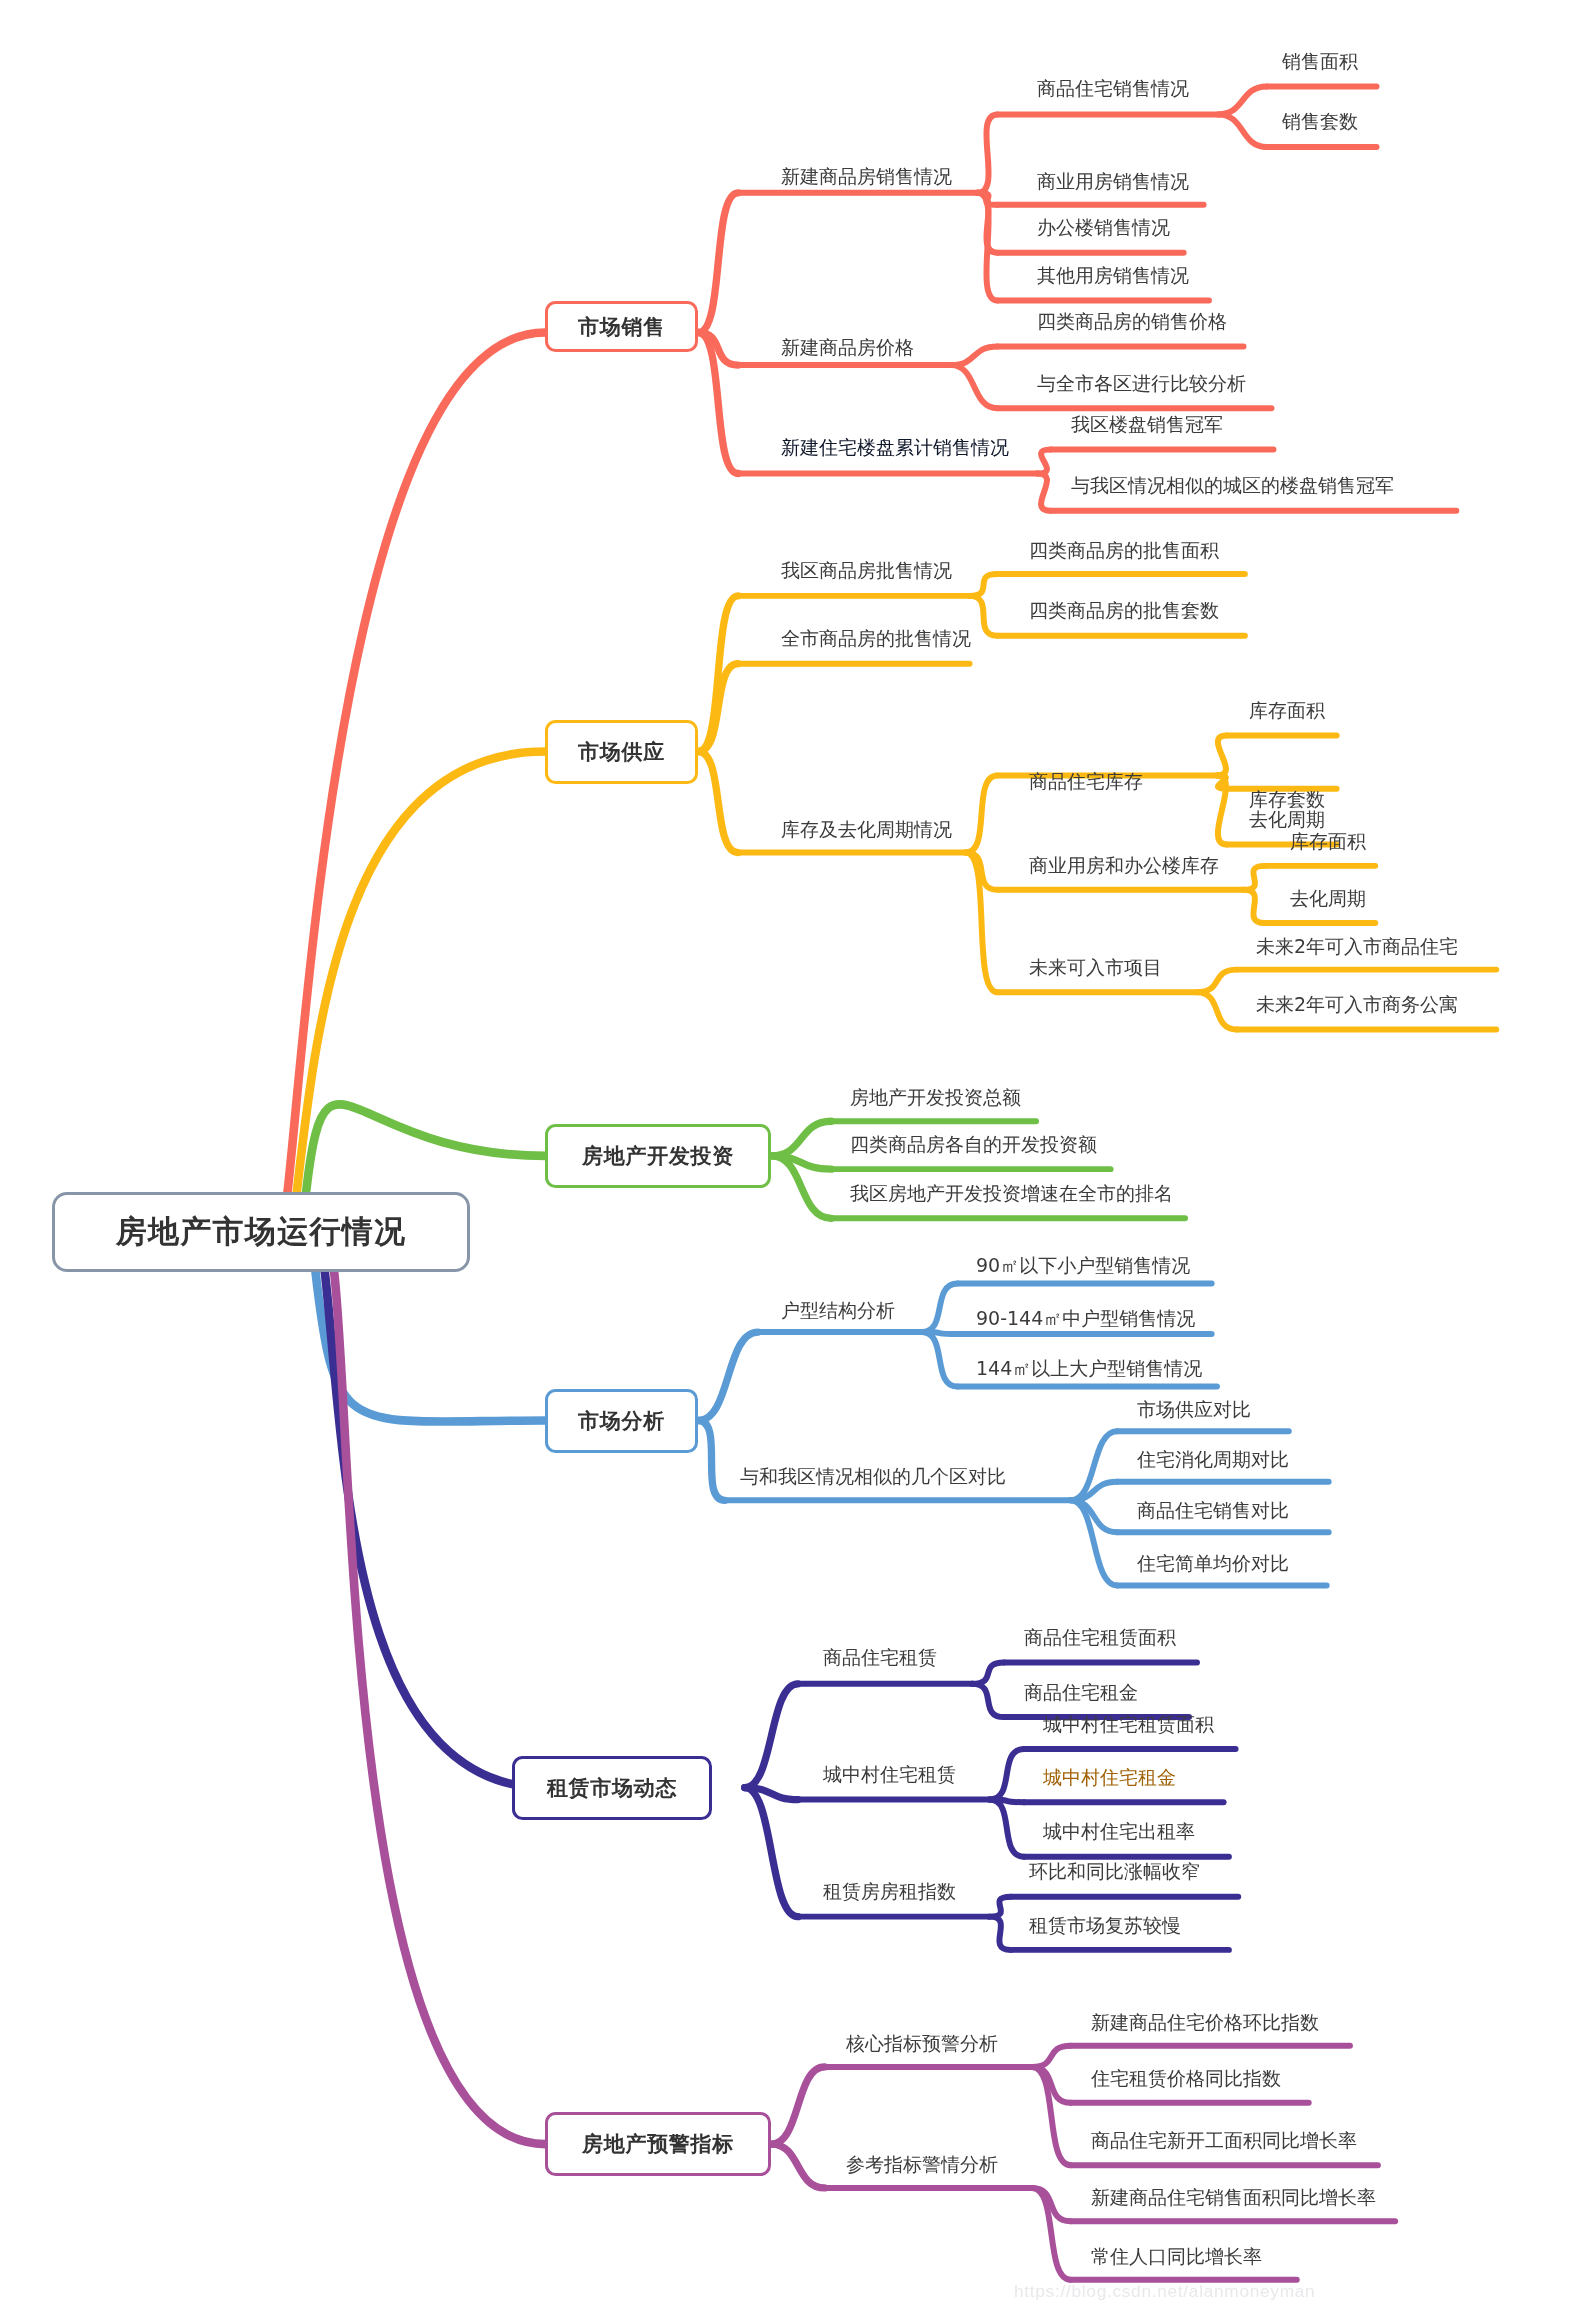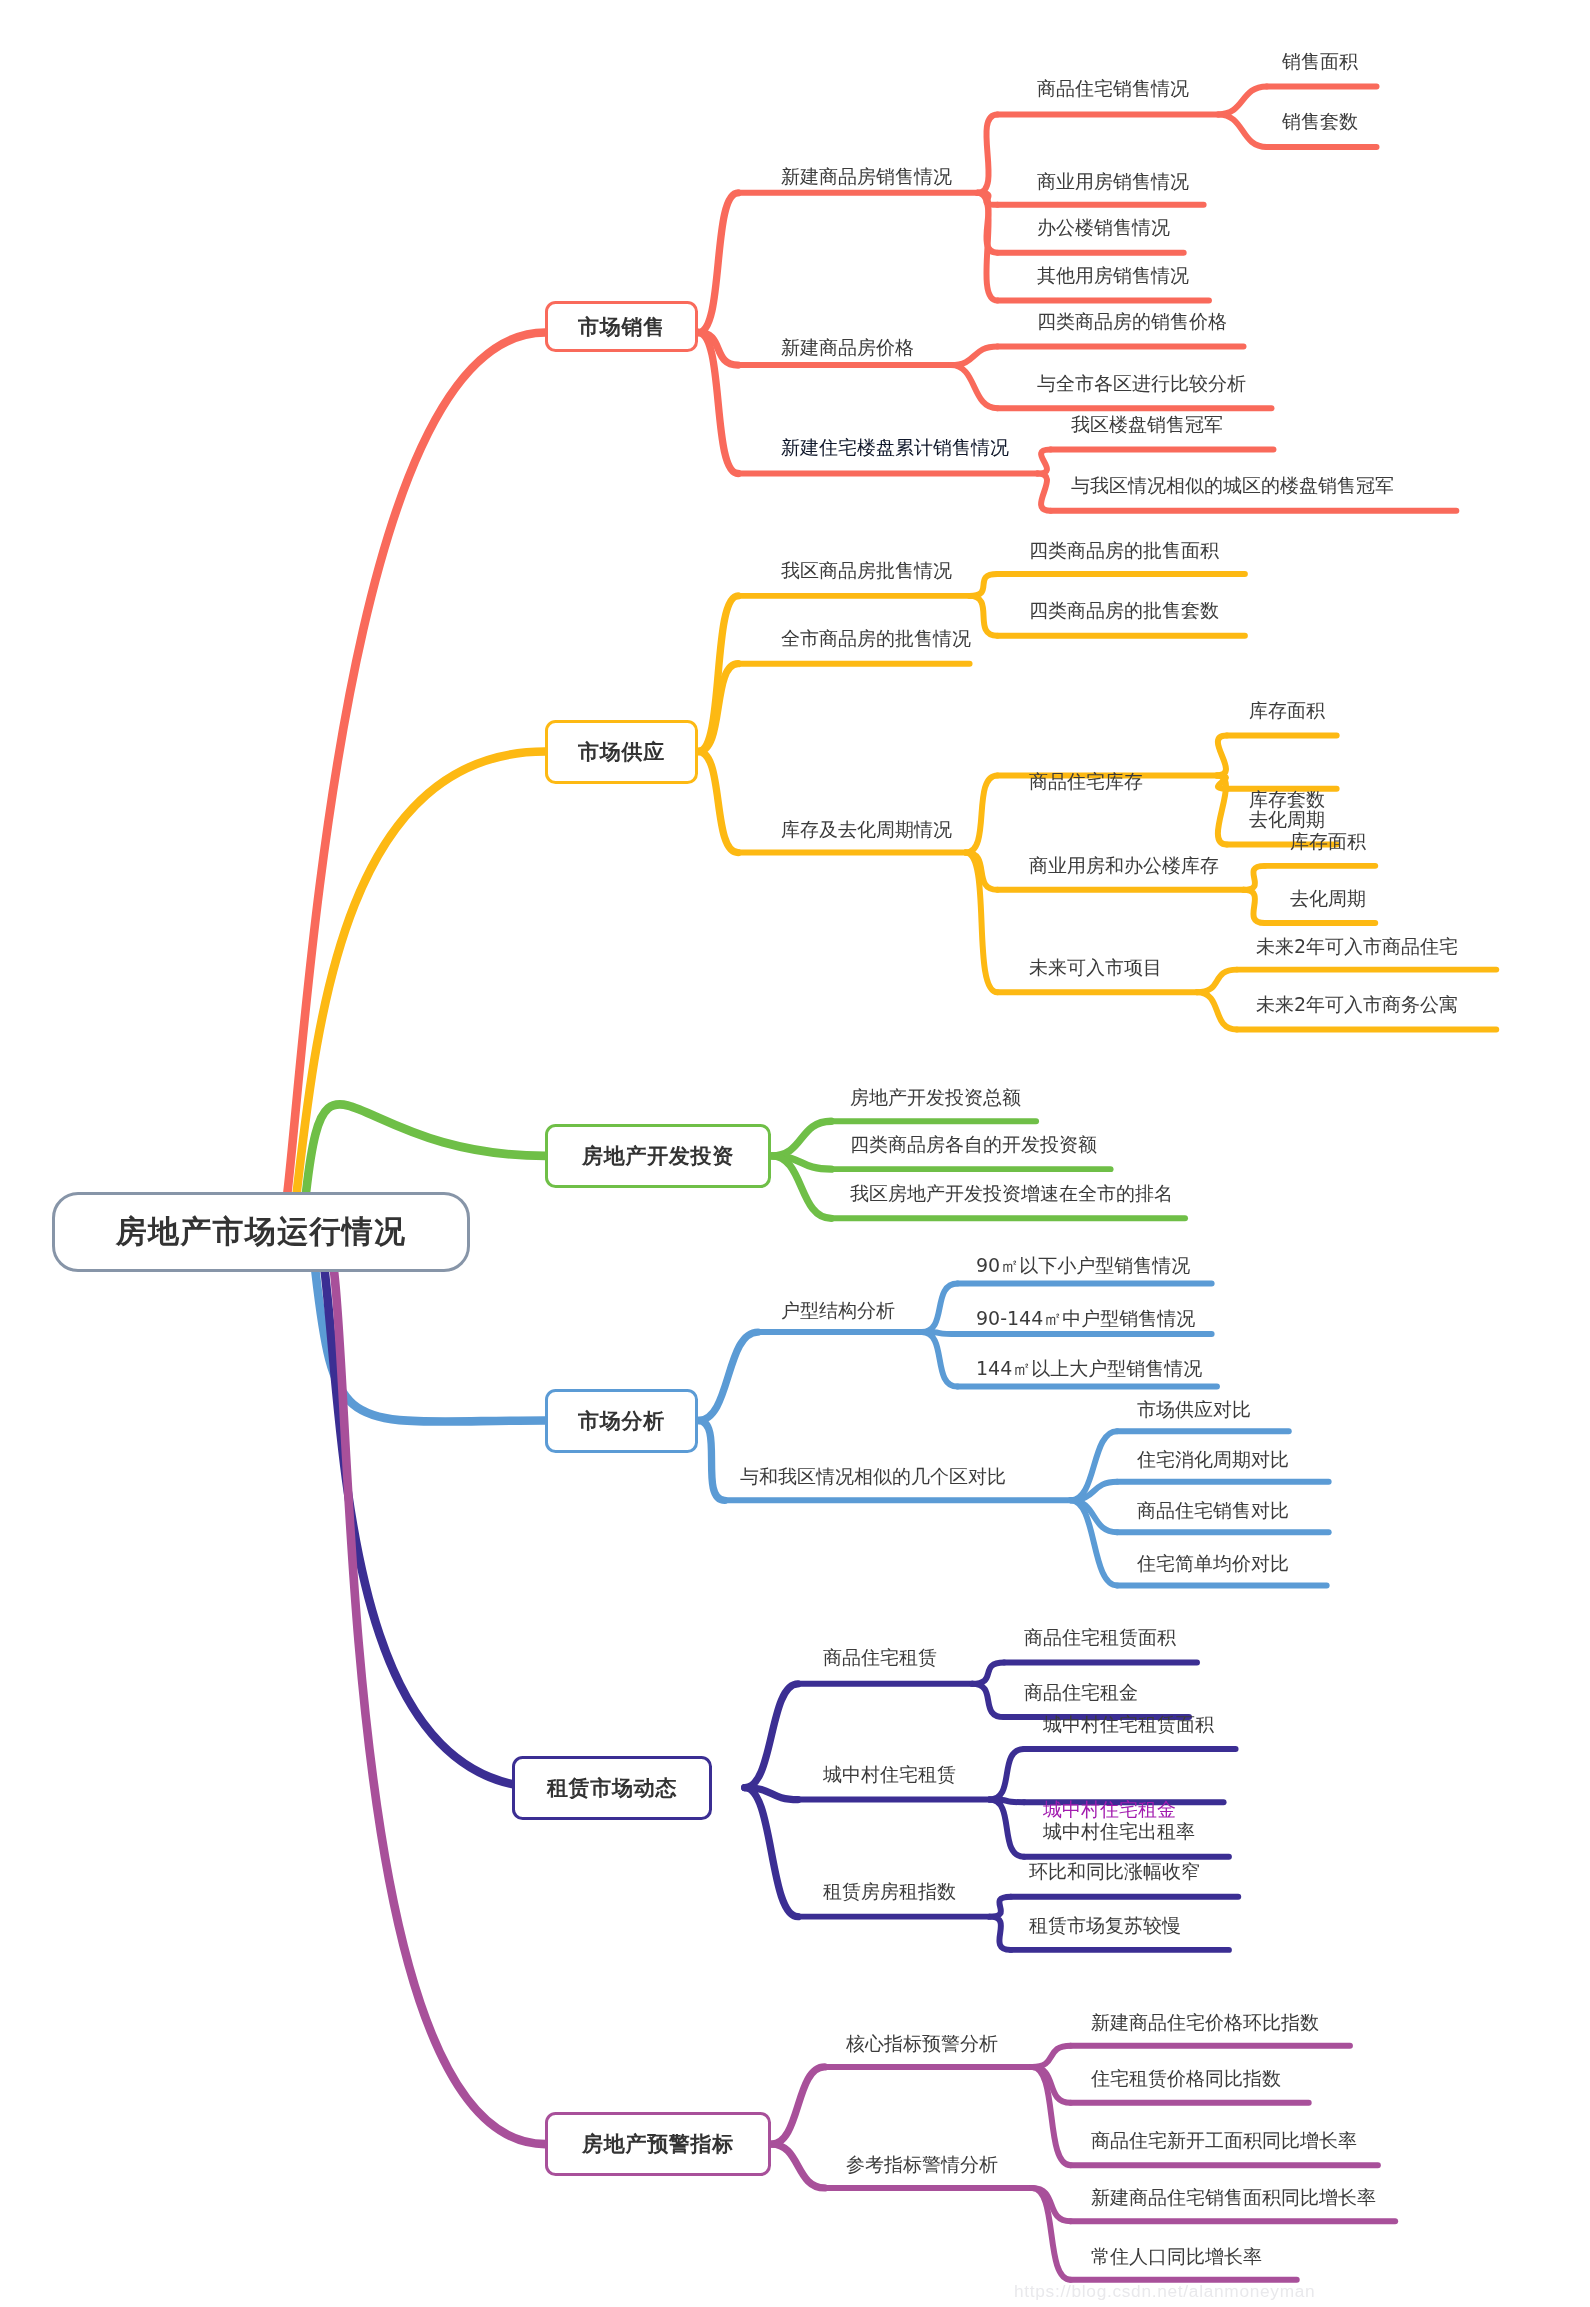--- a/index.html
+++ b/index.html
@@ -8,21 +8,21 @@
     width:1590px;height:2307px;
     font-family:"Liberation Sans","DejaVu Sans",sans-serif;
     overflow:hidden;position:relative;
   }
   #canvas{position:absolute;left:0;top:0;width:1590px;height:2307px;}
   svg#wires{position:absolute;left:0;top:0;width:1590px;height:2307px;pointer-events:none;}
   .node{position:absolute;box-sizing:border-box;white-space:nowrap;}
 
   
   .root-node{
-    border:3.3px solid #8795a8;border-radius:26px;background:#fff;
+    border:3.3px solid #8795a8;border-radius:15px;background:#fff;
     color:#333333;font-weight:bold;font-size:31px;letter-spacing:1.3px;
     display:flex;align-items:center;justify-content:center;
     font-family:"DejaVu Sans","Liberation Sans",sans-serif;
   }
   
   .branch-node{
     border:3.3px solid #999;border-radius:10.6px;background:#fff;
     color:#333333;font-weight:bold;font-size:21px;letter-spacing:0.7px;
     display:flex;align-items:center;justify-content:center;
     font-family:"DejaVu Sans","Liberation Sans",sans-serif;
@@ -208,21 +208,21 @@
     <div class="node text-node" style="left: 1137px; top: 1421px; color: rgb(59, 59, 59);">市场供应对比</div>
     <div class="node text-node" style="left: 1137px; top: 1471px; color: rgb(59, 59, 59);">住宅消化周期对比</div>
     <div class="node text-node" style="left: 1137px; top: 1522px; color: rgb(59, 59, 59);">商品住宅销售对比</div>
     <div class="node text-node" style="left: 1137px; top: 1575px; color: rgb(59, 59, 59);">住宅简单均价对比</div>
     <div class="node branch-node" style="left: 512px; top: 1756px; width: 200px; height: 64px; border-color: rgb(59, 46, 147); font-family: Liberation Mono, monospace;">租赁市场动态</div>
     <div class="node text-node" style="left: 823px; top: 1669px; color: rgb(59, 59, 59);">商品住宅租赁</div>
     <div class="node text-node" style="left: 1024px; top: 1649px; color: rgb(59, 59, 59);">商品住宅租赁面积</div>
     <div class="node text-node" style="left: 1024px; top: 1704px; color: rgb(59, 59, 59);">商品住宅租金</div>
     <div class="node text-node" style="left: 823px; top: 1786px; color: rgb(59, 59, 59);">城中村住宅租赁</div>
     <div class="node text-node" style="left: 1043px; top: 1736px; color: rgb(59, 59, 59);">城中村住宅租赁面积</div>
-    <div class="node text-node" style="left: 1043px; top: 1789px; color: #a21caf; margin-top: 32px;">城中村住宅租金</div>
+    <div class="node text-node" style="left: 1043px; top: 1789px; color: #a16207;">城中村住宅租金</div>
     <div class="node text-node" style="left: 1043px; top: 1843px; color: rgb(59, 59, 59);">城中村住宅出租率</div>
     <div class="node text-node" style="left: 823px; top: 1903px; color: rgb(59, 59, 59);">租赁房房租指数</div>
     <div class="node text-node" style="left: 1029px; top: 1883px; color: rgb(59, 59, 59);">环比和同比涨幅收窄</div>
     <div class="node text-node" style="left: 1029px; top: 1937px; color: rgb(59, 59, 59);">租赁市场复苏较慢</div>
     <div class="node branch-node" style="left: 545px; top: 2112px; width: 226px; height: 64px; border-color: rgb(168, 80, 154);">房地产预警指标</div>
     <div class="node text-node" style="left: 846px; top: 2055px; color: rgb(59, 59, 59);">核心指标预警分析</div>
     <div class="node text-node" style="left: 1091px; top: 2034px; color: rgb(59, 59, 59);">新建商品住宅价格环比指数</div>
     <div class="node text-node" style="left: 1091px; top: 2090px; color: rgb(59, 59, 59);">住宅租赁价格同比指数</div>
     <div class="node text-node" style="left: 1091px; top: 2152px; color: rgb(59, 59, 59);">商品住宅新开工面积同比增长率</div>
     <div class="node text-node" style="left: 846px; top: 2176px; color: rgb(59, 59, 59);">参考指标警情分析</div>

